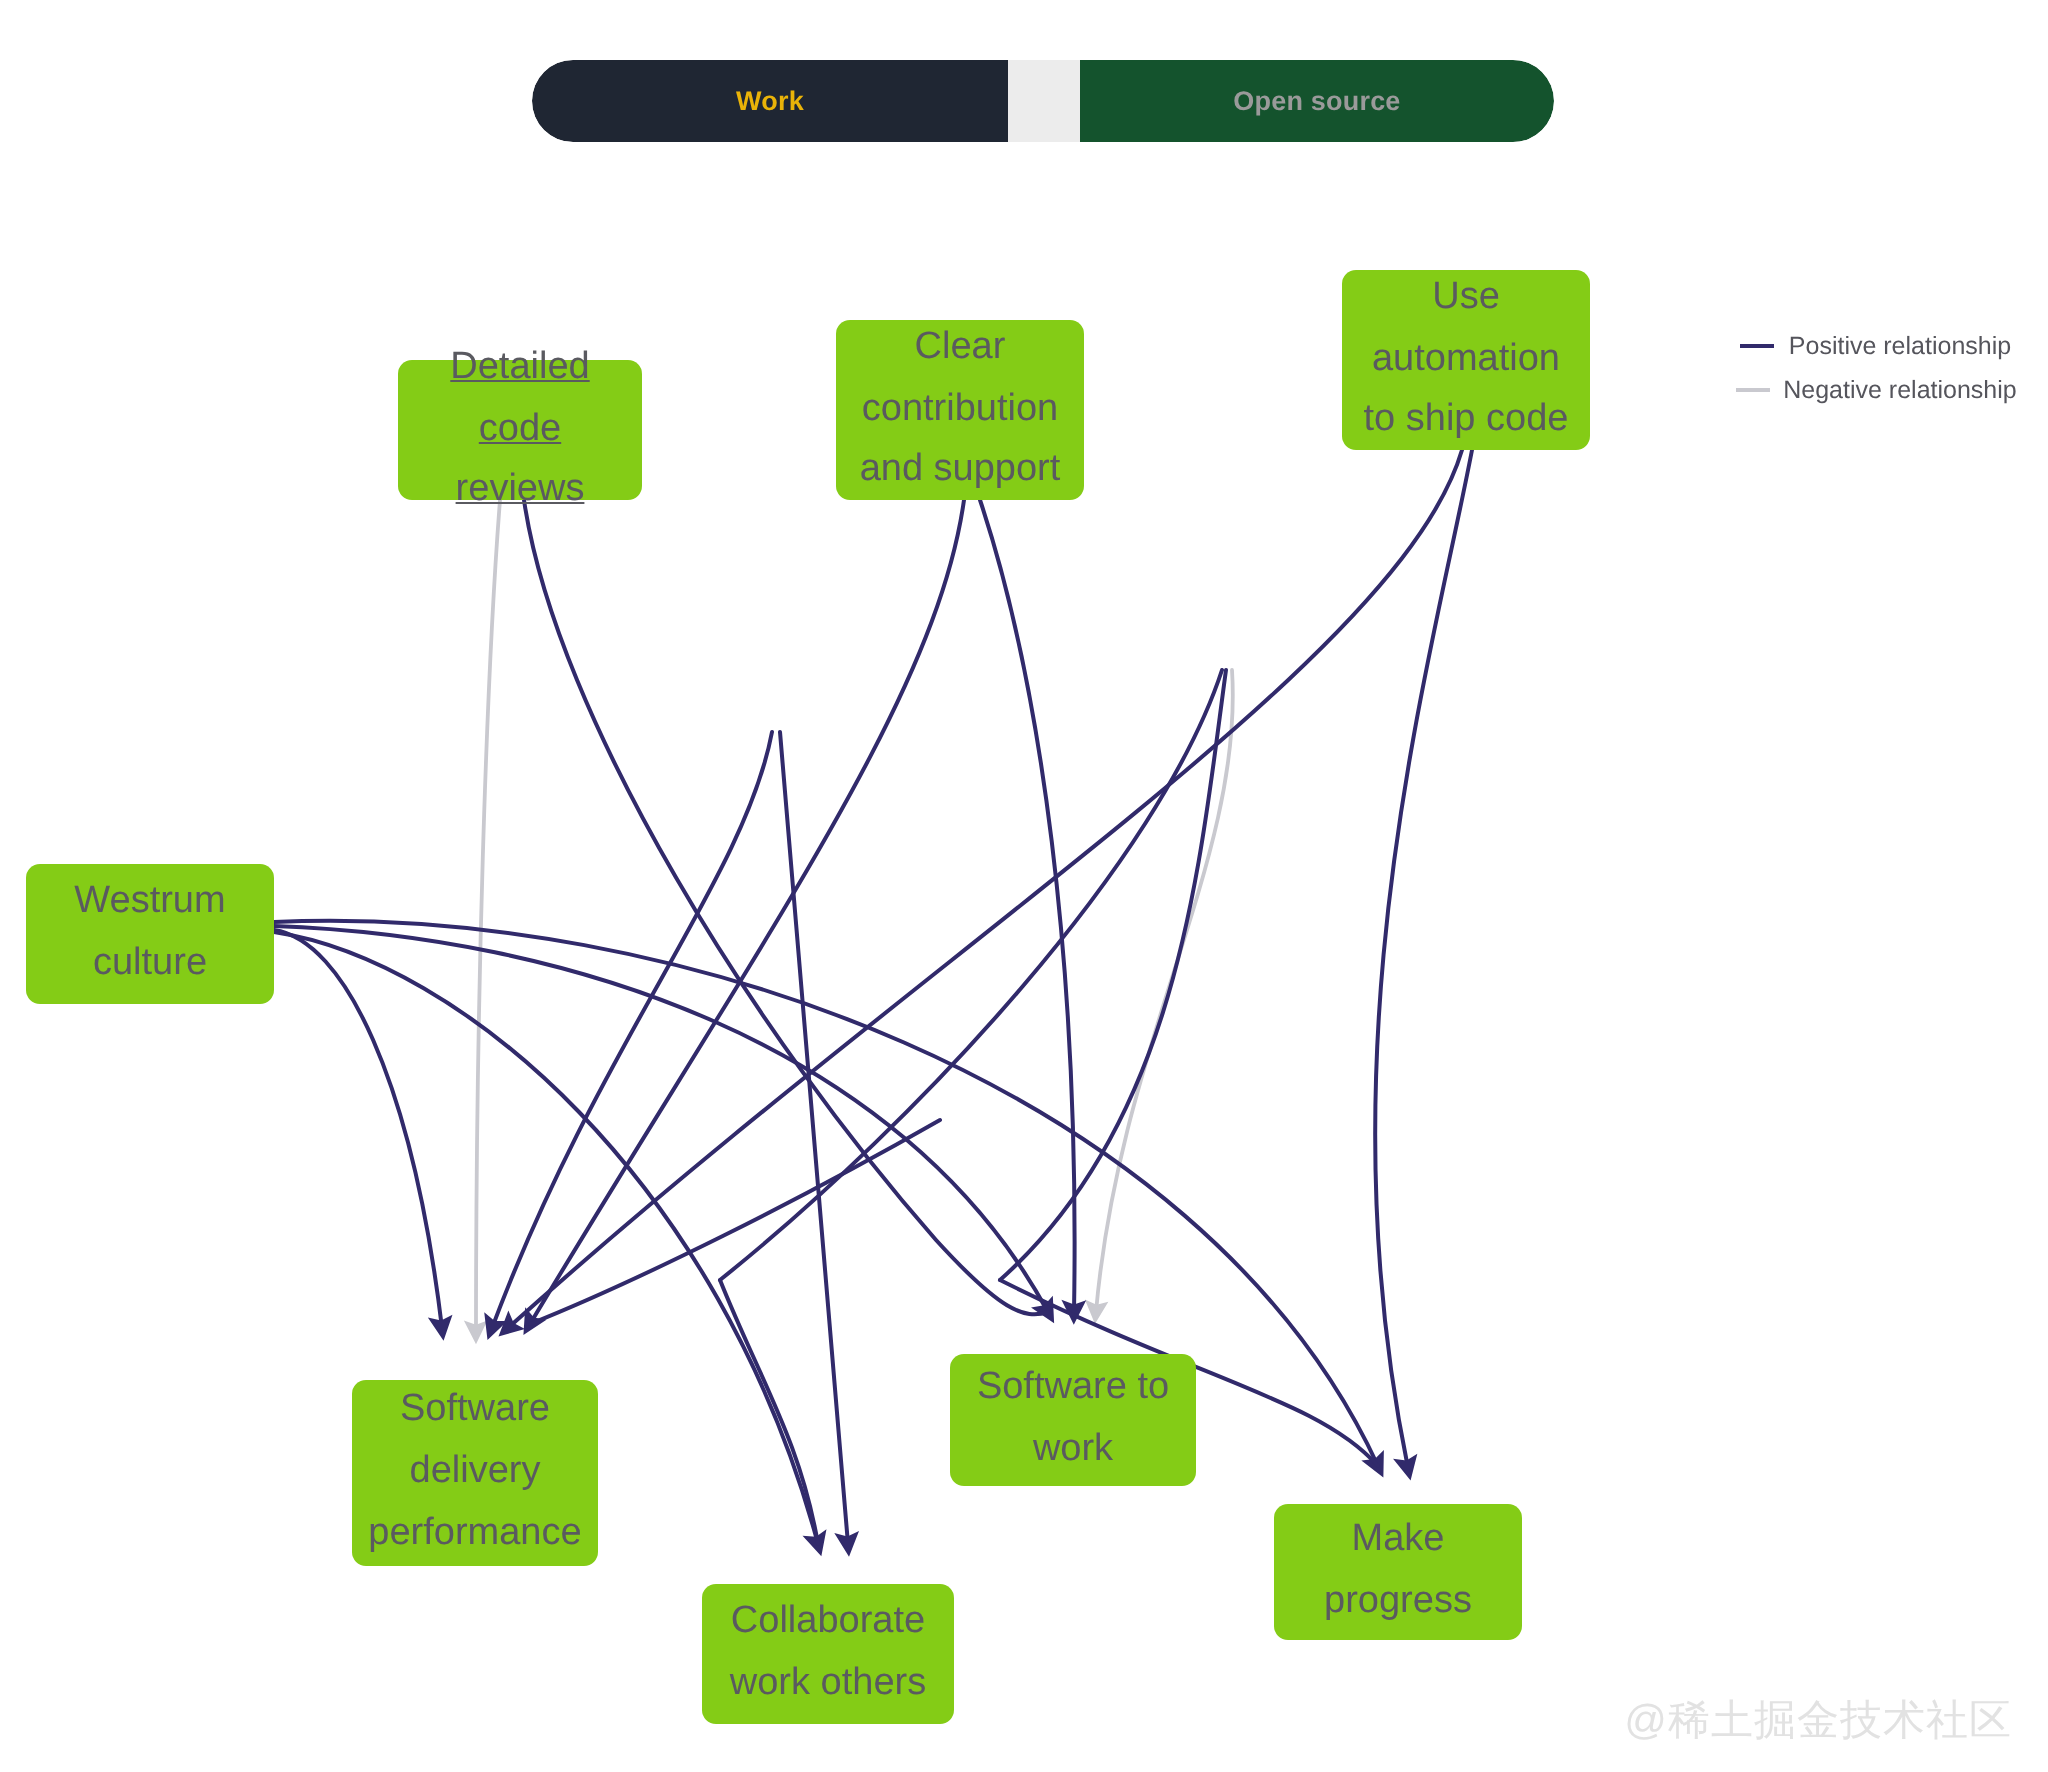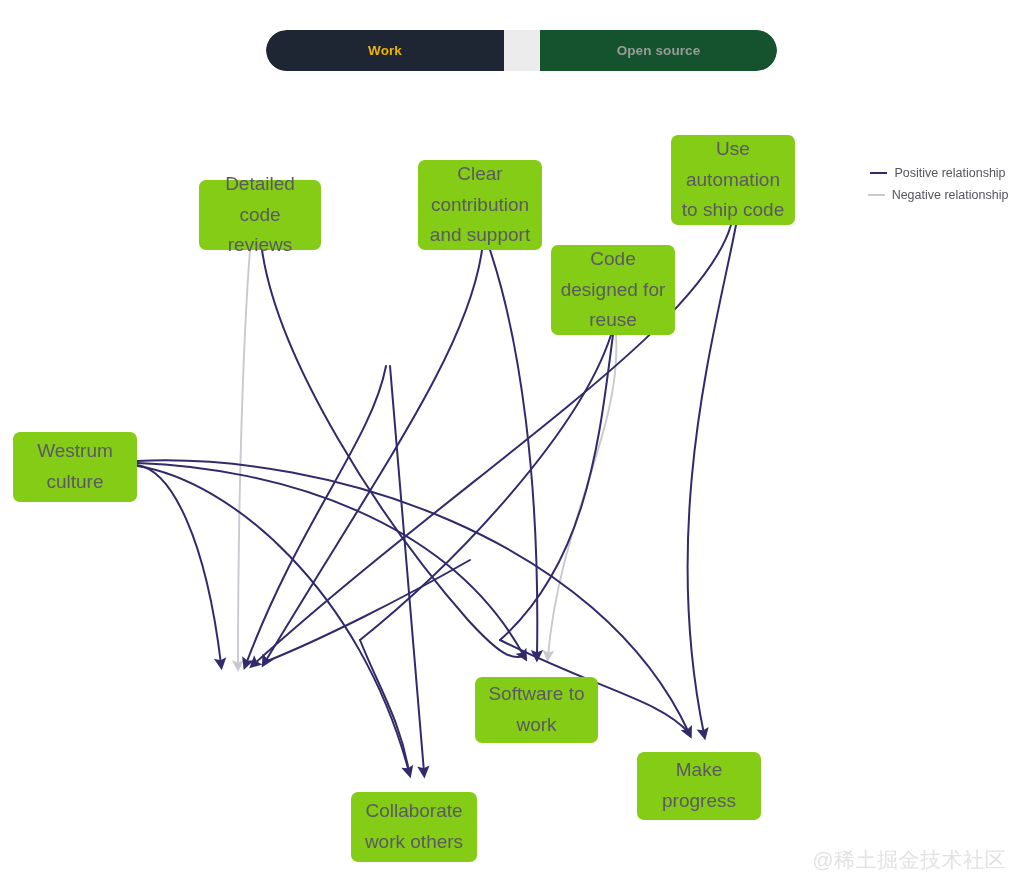--- a/index.html
+++ b/index.html
@@ -178,38 +178,38 @@
       <path d="M 470,560 C 400,600 320,640 265,662" stroke="#312a6b" stroke-width="2"></path>
       <path d="M 500,640 C 600,690 660,700 689,733" stroke="#312a6b" stroke-width="2"></path>
       <path d="M 360,640 C 380,690 400,720 409,772" stroke="#312a6b" stroke-width="2"></path>
     </g>
   </svg>
 
   <div class="node" style="left:13px;  top:432px; width:124px; height:70px;">
     <span>Westrum culture</span>
   </div>
 
-  <div class="node" style="left:199px; top:180px; width:122px; height:70px;">
+  <div class="node" style="left:199px; top:180px; width:122px; height:70px;text-decoration:underline;">
     <span>Detailed code reviews</span>
   </div>
 
   <div class="node" style="left:418px; top:160px; width:124px; height:90px;">
     <span>Clear contribution and support</span>
   </div>
 
   <div class="node" style="left:671px; top:135px; width:124px; height:90px;">
     <span>Use automation to ship code</span>
   </div>
 
 
-  <div class="node" style="left:551px; top:245px; width:124px; height:90px;">
-    <span>Code designed for reuse</span>
-  </div>
-
-
+
+
+  <div class="node" style="left:176px; top:690px; width:123px; height:93px;">
+    <span>Software delivery performance</span>
+  </div>
 
   <div class="node" style="left:475px; top:677px; width:123px; height:66px;">
     <span>Software to work</span>
   </div>
 
   <div class="node" style="left:637px; top:752px; width:124px; height:68px;">
     <span>Make progress</span>
   </div>
 
   <div class="node" style="left:351px; top:792px; width:126px; height:70px;">

